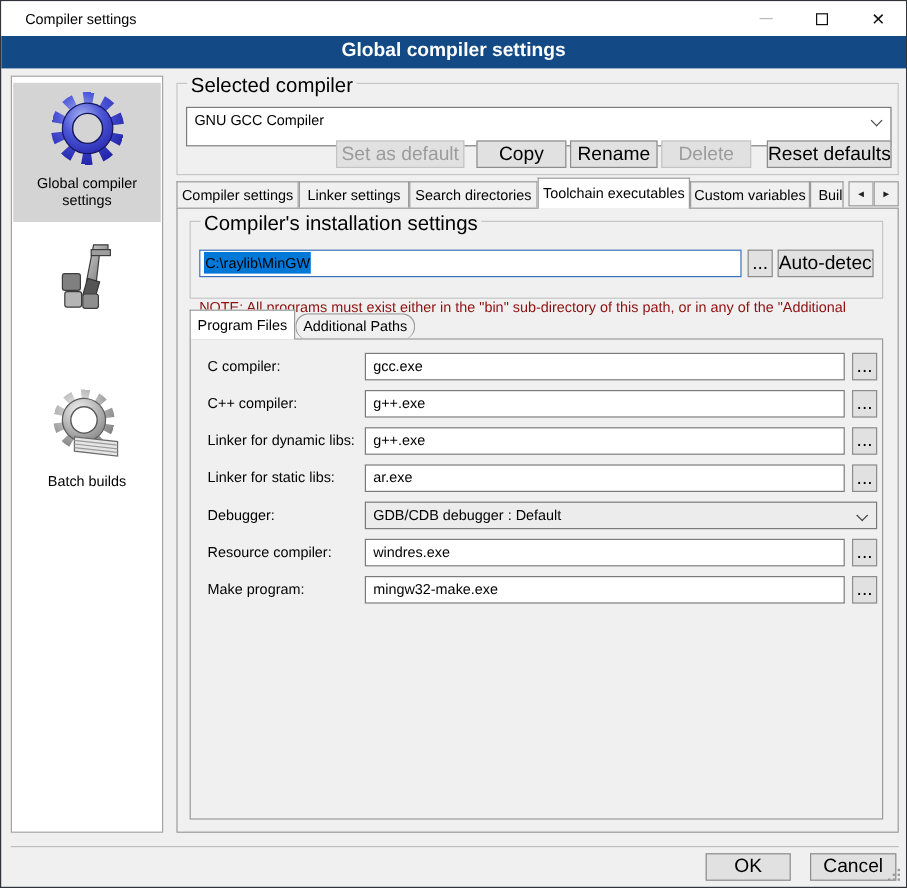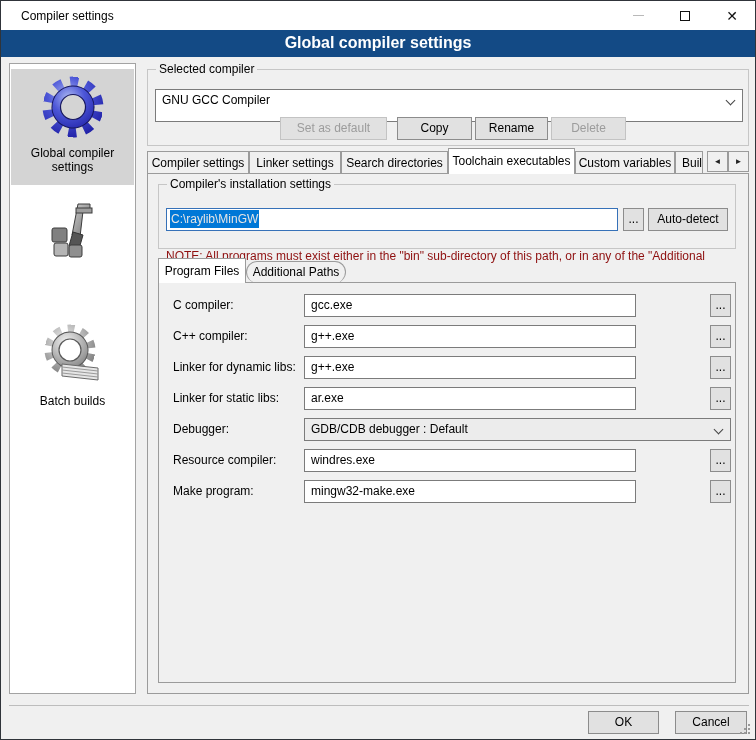--- a/index.html
+++ b/index.html
@@ -32,32 +32,32 @@
   .side-item .icon { display:block; margin:5px auto 4px auto; width:66px; height:66px; }
   .side-item .lbl { display:block; padding:2px 6px 6px 6px; line-height:14px; font-size:12px; }
   #side0 { top:5px;   height:116px; }
   #side1 { top:126px; height:112px; }
   #side2 { top:250px; height:106px; }
   #side1 .icon, #side2 .icon { margin-top:8px; }
 
   
   .group { position:absolute; border:1px solid #c6c6c6; }
   .group > .legend { position:absolute; top:-8px; left:8px; background:#f0f0f0; padding:0 3px;
-                     font-size:12px; white-space:nowrap; }
+                     font-size:17px; white-space:nowrap; }
   #grp-compiler { left:146px; top:68px; width:602px; height:77px; }
 
   .combo { position:absolute; background:#fff; border:1px solid #7b7b7b; height:33px;
            line-height:21px; padding-left:6px; white-space:nowrap; overflow:hidden; }
   .combo .chev { position:absolute; right:8px; top:7px; width:7px; height:7px;
                  border-right:1px solid #444; border-bottom:1px solid #444;
                  transform:rotate(45deg); }
   #combo-compiler { left:7px; top:19px; width:588px; }
 
   .btn { position:absolute; height:23px; background:#e1e1e1; border:1px solid #8c8c8c;
-         font-size:12px; text-align:center; line-height:21px; cursor:default;
+         font-size:16px; text-align:center; line-height:21px; cursor:default;
          white-space:nowrap; overflow:hidden; }
   .btn.disabled { border-color:#c3c3c3; color:#9c9c9c; }
   #btn-setdefault { left:132px; top:47px; width:107px; }
   #btn-copy       { left:249px; top:47px; width:75px; }
   #btn-rename     { left:327px; top:47px; width:73px; }
   #btn-delete     { left:403px; top:47px; width:75px; }
   #btn-reset      { left:491px; top:47px; width:104px; }
 
   
   .tabs-outer { position:absolute; left:146px; top:147px; height:26px; width:602px; }
@@ -78,40 +78,40 @@
   #tab-arrow-r { left:581px; }
 
   
   .tabpage { position:absolute; left:146px; top:172px; width:602px; height:521px;
              background:#f0f0f0; border:1px solid #9b9b9b; z-index:2; }
 
   #grp-install { left:10px; top:10px; width:578px; height:65px; border-color:#c6c6c6; }
   .pathfield { position:absolute; left:7px; top:23px; width:452px; height:23px;
                background:#fff; border:1px solid #3671b8; line-height:21px; padding-left:3px;
                white-space:nowrap; overflow:hidden; }
-  .pathfield .seltext { background:#0078d7; color:#e5e5e5; padding:2px 1px; }
+  .pathfield .seltext { background:#0078d7; color:#000000; padding:2px 1px; }
   #btn-browse-path { left:464px; top:23px; width:21px; }
   #btn-autodetect  { left:489px; top:23px; width:80px; }
   .note { position:absolute; left:7px; top:64px; width:566px; color:#8e0f0f; font-size:12px;
           white-space:nowrap; overflow:hidden; }
 
   
   .tabs-inner { position:absolute; left:10px; top:84px; height:25px; width:578px; }
   .itab { position:absolute; height:22px; top:3px; background:#f0f0f0; border:1px solid #9b9b9b;
           border-bottom:none; text-align:center; line-height:21px; white-space:nowrap;
           overflow:hidden; }
   .itab.active { top:0; height:25px; background:#fff; line-height:24px; z-index:3; }
   #itab0 { left:0;    width:88px;  }
   #itab1 { left:88px; width:100px;border-radius:11px; }
   .innerpage { position:absolute; left:10px; top:108px; width:578px; height:401px;
                background:#f0f0f0; border:1px solid #9b9b9b; z-index:2; }
 
   .frow { position:absolute; left:0; width:578px; height:23px; }
   .frow .flabel { position:absolute; left:14px; top:4px; font-size:12px; white-space:nowrap; }
-  .frow .ffield { position:absolute; left:145px; width:332px; height:23px; background:#fff;
+  .frow .ffield { position:absolute; left:145px; width:400px; height:23px; background:#fff;
                   border:1px solid #7b7b7b; line-height:21px; padding-left:6px;
                   white-space:nowrap; overflow:hidden; }
   .frow .fbrowse { left:551px; top:0; width:21px; }
   .frow .fdrop { position:absolute; left:145px; width:427px; height:23px; background:#ececec;
                  border:1px solid #7b7b7b; line-height:21px; padding-left:6px;
                  white-space:nowrap; overflow:hidden; }
   .fdrop .chev { position:absolute; right:8px; top:7px; width:7px; height:7px;
                  border-right:1px solid #444; border-bottom:1px solid #444;
                  transform:rotate(45deg); }
   #frow0 { top:11px;  } #frow1 { top:42px;  } #frow2 { top:73px;  }
@@ -217,20 +217,21 @@
   <div class="group" id="grp-compiler">
     <span class="legend">Selected compiler</span>
     <div class="combo" id="combo-compiler">
       <span>GNU GCC Compiler</span>
       <span class="chev"></span>
     </div>
     <div class="btn disabled" id="btn-setdefault">Set as default</div>
     <div class="btn" id="btn-copy">Copy</div>
     <div class="btn" id="btn-rename">Rename</div>
     <div class="btn disabled" id="btn-delete">Delete</div>
+    <div class="btn" id="btn-reset">Reset defaults</div>
   </div>
 
   <div class="tabs-outer">
     <div class="tab" id="tab0">Compiler settings</div>
     <div class="tab" id="tab1">Linker settings</div>
     <div class="tab" id="tab2">Search directories</div>
     <div class="tab active" id="tab3">Toolchain executables</div>
     <div class="tab" id="tab4">Custom variables</div>
     <div class="tab" id="tab5">Build</div>
     <div class="tab-arrow" id="tab-arrow-l">◄</div>

